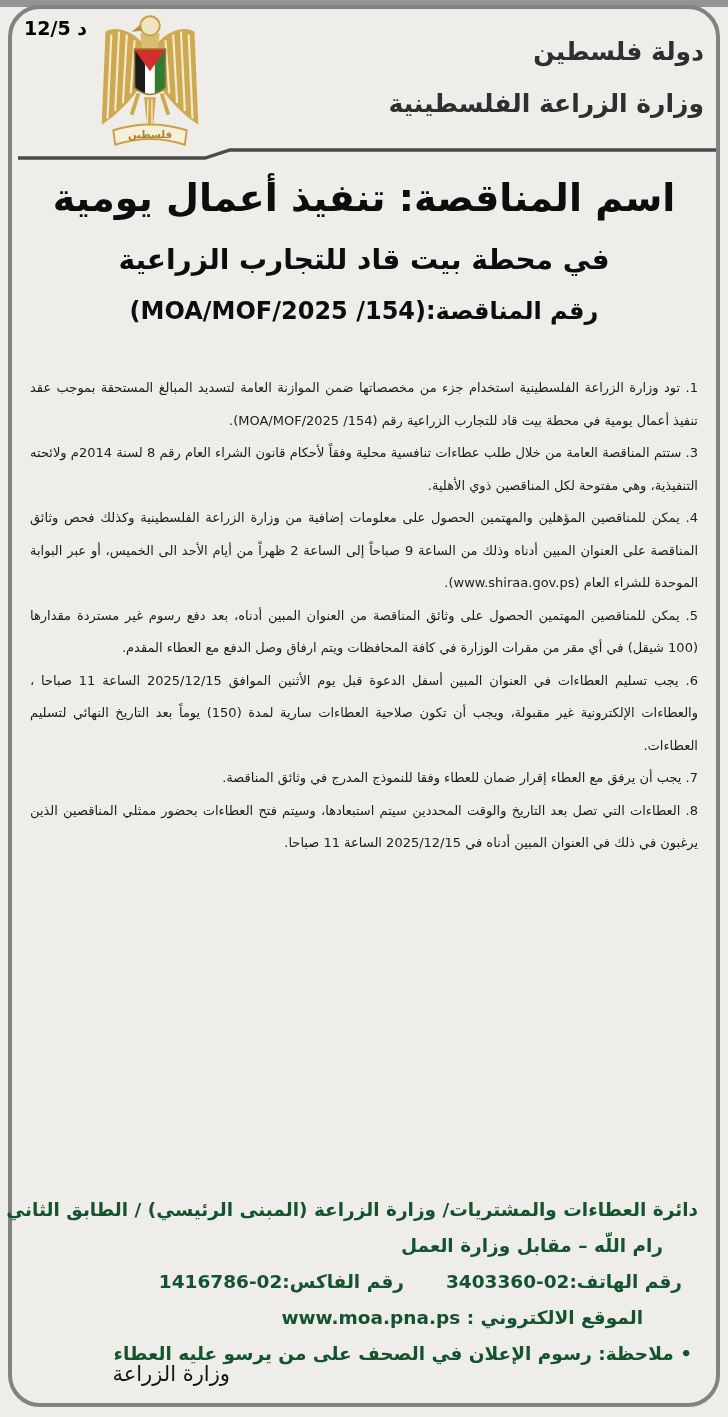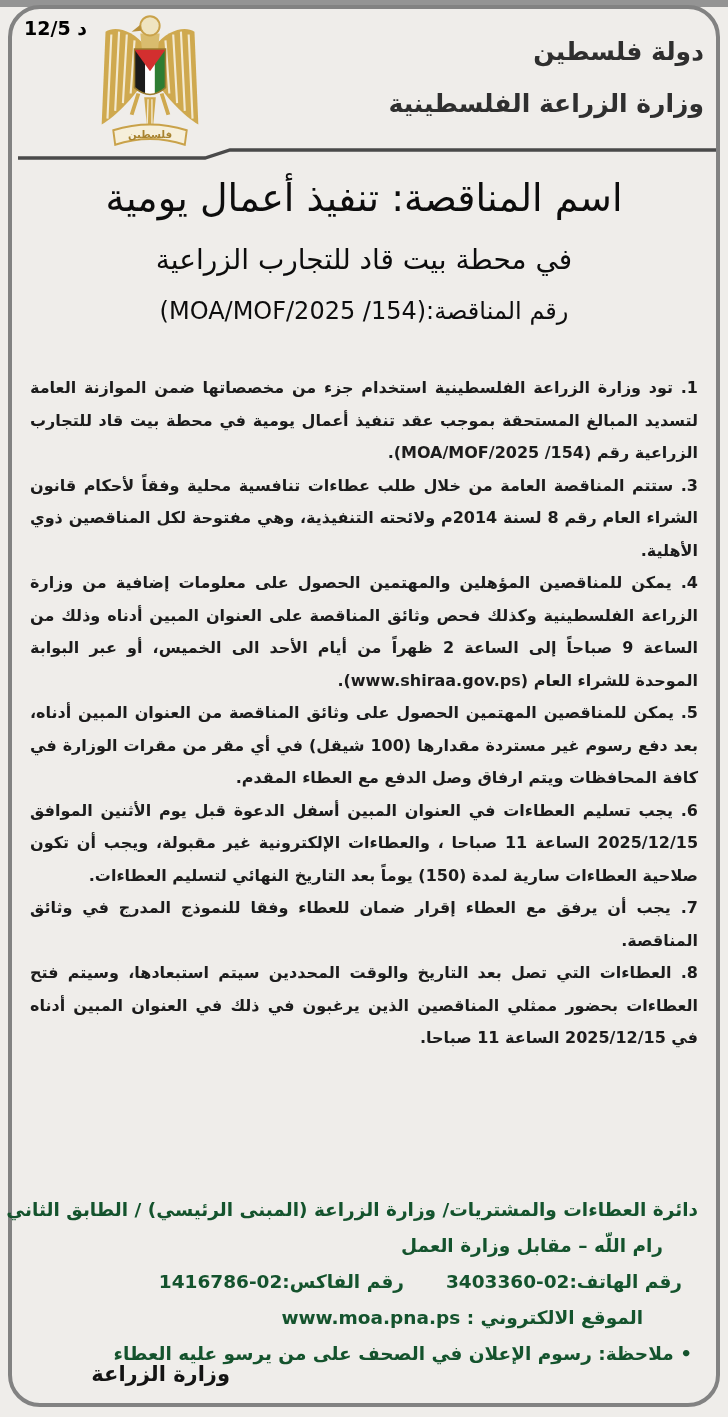--- a/index.html
+++ b/index.html
@@ -33,48 +33,48 @@
   .header-text{
     position:absolute;top:26px;right:24px;
     text-align:right;font-weight:700;color:#2f2f2f;
     font-size:25px;line-height:52px;
   }
   .divider{
     position:absolute;top:144px;left:8px;width:712px;height:20px;
   }
   .title-line{
     position:absolute;left:0;width:728px;
-    text-align:center;font-weight:400;color:#0d0d0d;
+    text-align:center;font-weight:700;color:#0d0d0d;
   }
   .title-1{top:176px;font-size:38px;}
   .title-2{top:243px;font-size:28px;}
   .title-3{top:297px;font-size:24px;}
   .body-block{
     position:absolute;top:372px;left:16px;right:16px;
     padding:0 14px;
     max-height:820px;overflow:hidden;
-    font-size:16px;line-height:32.5px;font-weight:700;
+    font-size:13px;line-height:32.5px;font-weight:400;
     text-align:justify;color:#1c1c1c;
   }
   .body-block p{margin:0;}
   .contact-block{
     position:absolute;top:1192px;left:16px;right:16px;
     padding:0 14px;
     font-size:18.5px;line-height:36px;font-weight:700;color:#14532d;
     text-align:right;
   }
   .contact-block .line{white-space:nowrap;}
   .indent-city{padding-right:35px;}
   .indent-phone{padding-right:16px;}
   .indent-web{padding-right:55px;}
   .indent-note{padding-right:6px;}
   .gap{display:inline-block;width:42px;}
   .signature{
     position:absolute;top:1362px;right:498px;left:96px;
-    font-size:21px;font-weight:700;color:#141414;text-align:right;
+    font-size:21px;font-weight:400;color:#141414;text-align:right;
     white-space:nowrap;
   }
 </style>
 </head>
 <body>
 
 <div class="page">
 
   <div class="top-edge-bar"></div>
   <div class="frame"></div>

